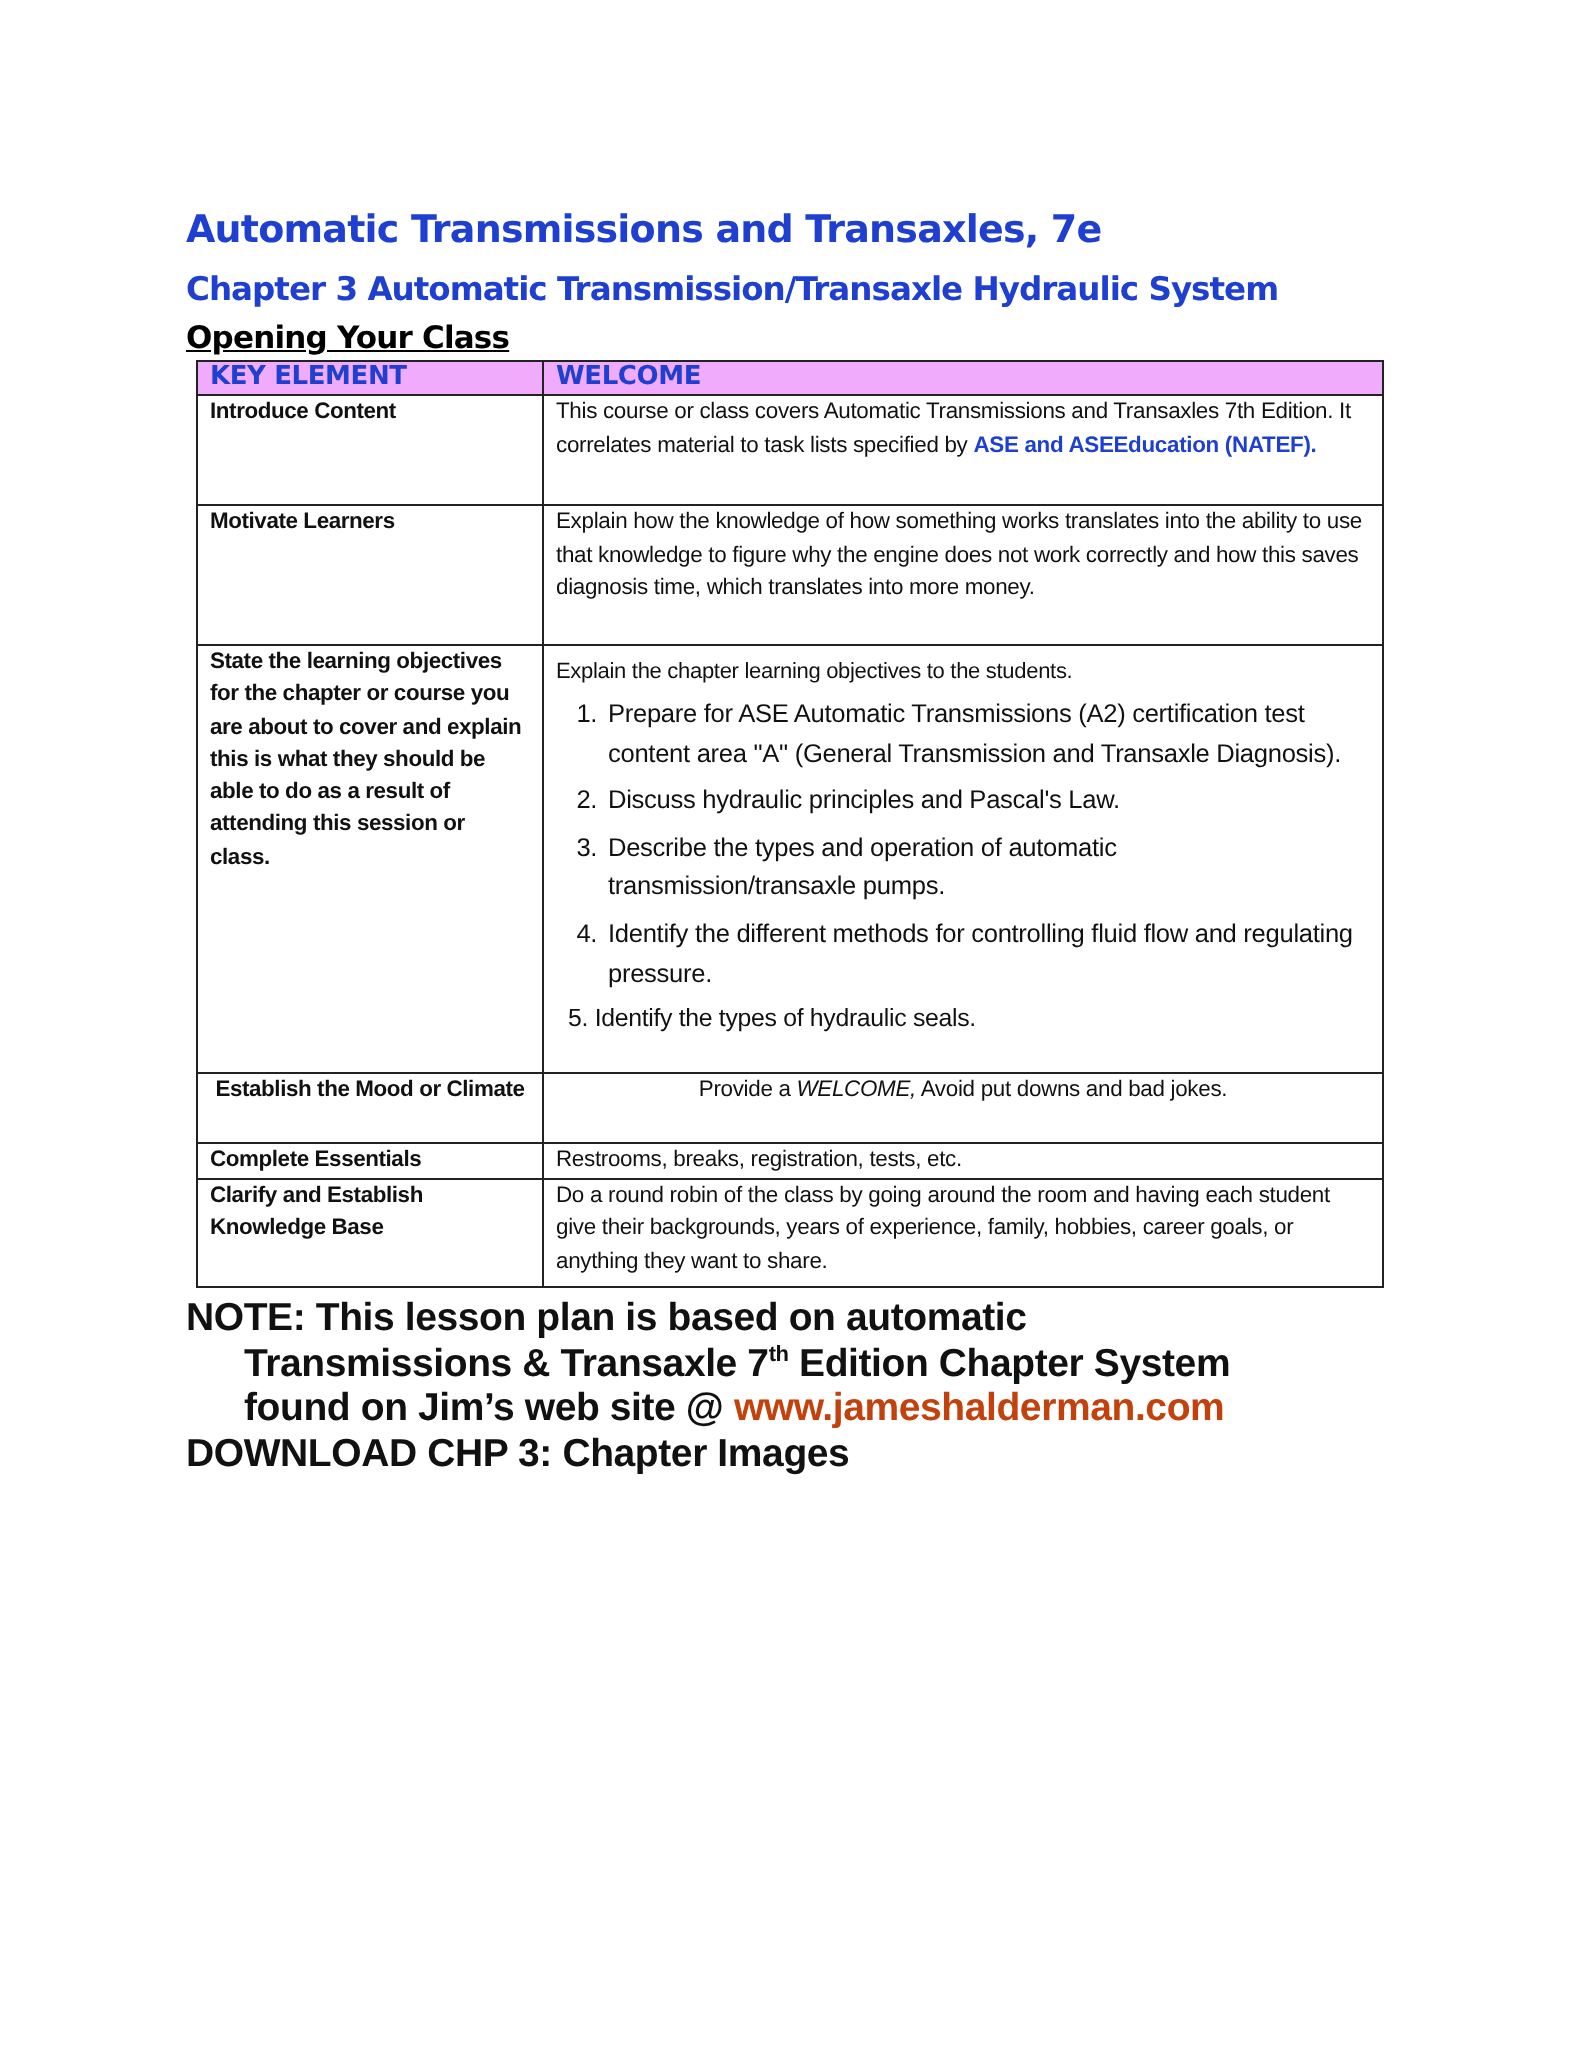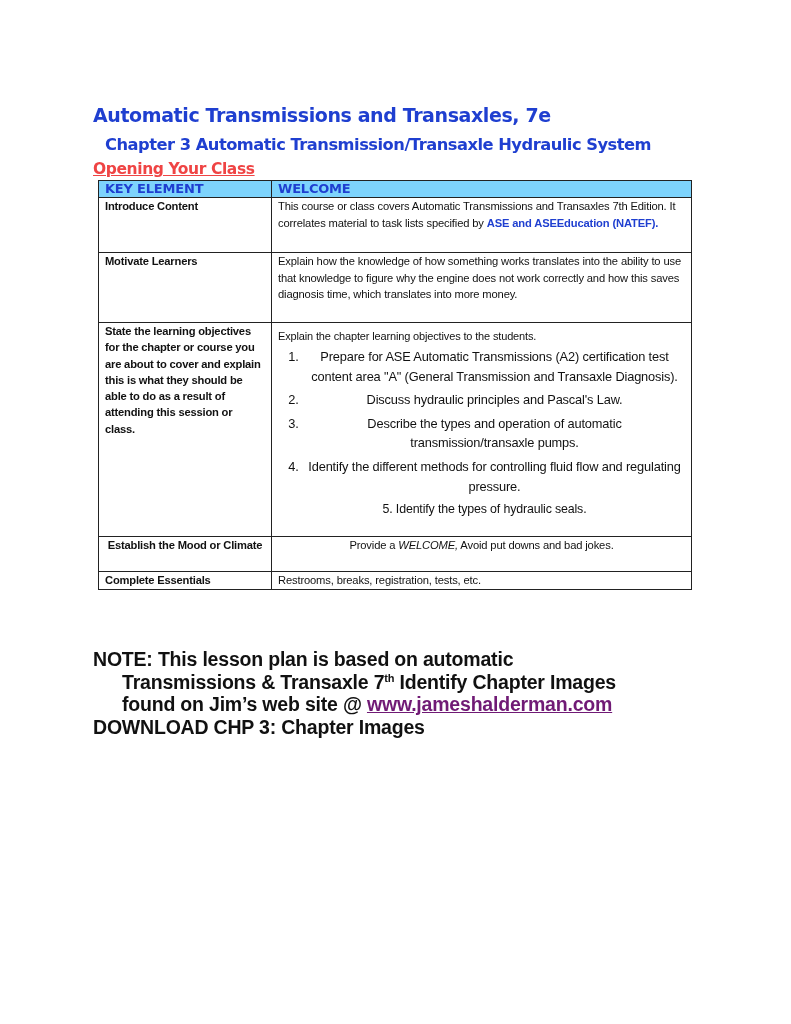--- a/index.html
+++ b/index.html
@@ -1,33 +1,33 @@
 <!DOCTYPE html>
 <html><head>
 <meta charset="utf-8">
 <style>
   html, body { margin: 0; padding: 0; background: #ffffff; }
   body { width: 791px; height: 1024px; position: relative; overflow: hidden; }
   .page { position: absolute; left: 0; top: 0; width: 791px; height: 1024px; }
   .h1 { position: absolute; left: 93px; top: 104px; font-family: "DejaVu Sans", sans-serif; font-weight: bold; font-size: 19px; color: #1f3fd0; letter-spacing: -0.4px; white-space: nowrap; }
-  .h2 { position: absolute; left: 93px; top: 135px; font-family: "DejaVu Sans", sans-serif; font-weight: bold; font-size: 16.3px; color: #1f3fd0; letter-spacing: -0.5px; white-space: nowrap; margin-left: 12px; }
-  .h3 { position: absolute; left: 93px; top: 160px; font-family: "DejaVu Sans", sans-serif; font-weight: bold; font-size: 15.5px; color: #ef4444; text-decoration: underline; letter-spacing: -0.4px; white-space: nowrap; }
+  .h2 { position: absolute; left: 93px; top: 135px; font-family: "DejaVu Sans", sans-serif; font-weight: bold; font-size: 16.3px; color: #1f3fd0; letter-spacing: -0.5px; white-space: nowrap; }
+  .h3 { position: absolute; left: 93px; top: 160px; font-family: "DejaVu Sans", sans-serif; font-weight: bold; font-size: 15.5px; color: #000000; text-decoration: underline; letter-spacing: -0.4px; white-space: nowrap; }
   table.plan { position: absolute; left: 98px; top: 180px; width: 594px; border-collapse: collapse; font-family: "Liberation Sans", sans-serif; }
   table.plan td, table.plan th { border: 1.5px solid #222; vertical-align: top; padding: 0 6px; }
-  table.plan th { background: #7dd3fc; text-align: left; font-family: "DejaVu Sans", sans-serif; font-size: 13px; font-weight: bold; color: #1f3fd0; height: 16px; line-height: 16px; letter-spacing: -0.2px; }
+  table.plan th { background: #f0abfc; text-align: left; font-family: "DejaVu Sans", sans-serif; font-size: 13px; font-weight: bold; color: #1f3fd0; height: 16px; line-height: 16px; letter-spacing: -0.2px; }
   td.key { width: 160px; font-weight: bold; font-size: 11.2px; line-height: 16.3px; color: #111; letter-spacing: -0.2px; }
   td.ex { font-size: 11.2px; line-height: 16.6px; color: #111; letter-spacing: -0.15px; }
   .blue-bold { color: #1f3fd0; font-weight: bold; text-align: center; }
   .ex-intro { font-size: 11px; line-height: 18px; margin-top: 4px; }
   ol.objectives { margin: 2px 0 2px 0; padding-left: 24px; font-size: 12.8px; line-height: 19.6px; }
-  ol.objectives li { margin-bottom: 4px; padding-left: 2px; text-align: center; }
+  ol.objectives li { margin-bottom: 4px; padding-left: 2px; }
   ol.objectives li.last { list-style: none; margin-left: -20px; font-size: 12.4px; }
   .note { position: absolute; left: 93px; top: 648px; font-family: "Liberation Sans", sans-serif; font-weight: bold; font-size: 19.5px; line-height: 22.5px; color: #111; letter-spacing: -0.2px; }
   .note .indent { padding-left: 29px; display: block; }
-  .note a { color: #701a75; text-decoration: underline; }
+  .note a { color: #c2410c; }
   .note sup { font-size: 11px; vertical-align: super; line-height: 0; }
   .r1 td { height: 54px; }
   .r2 td { height: 69px; }
   .r3 td { height: 213px; }
   .r4 td { height: 34px; text-align: center; }
   .r5 td { height: 16px; }
   .r6 td { height: 53px; }
 </style>
 </head>
 <body>
@@ -65,22 +65,26 @@
       </td>
     </tr>
     <tr class="r4">
       <td class="key">Establish the Mood or Climate</td>
       <td class="ex"><span>Provide a </span><em>WELCOME,</em><span> Avoid put downs and bad jokes.</span></td>
     </tr>
     <tr class="r5">
       <td class="key">Complete Essentials</td>
       <td class="ex">Restrooms, breaks, registration, tests, etc.</td>
     </tr>
+    <tr class="r6">
+      <td class="key">Clarify and Establish Knowledge Base</td>
+      <td class="ex">Do a round robin of the class by going around the room and having each student give their backgrounds, years of experience, family, hobbies, career goals, or anything they want to share.</td>
+    </tr>
   </tbody>
     </table>
 
   <div class="note">
     <span>NOTE: This lesson plan is based on automatic</span>
-    <span class="indent"><span>Transmissions &amp; Transaxle 7</span><sup>th</sup><span> Identify Chapter Images</span></span>
+    <span class="indent"><span>Transmissions &amp; Transaxle 7</span><sup>th</sup><span> Edition Chapter System</span></span>
     <span class="indent"><span>found on Jim’s web site @ </span><a>www.jameshalderman.com</a></span>
     <span>DOWNLOAD CHP 3: Chapter Images</span>
   </div>
 </div>
 
 </body></html>

